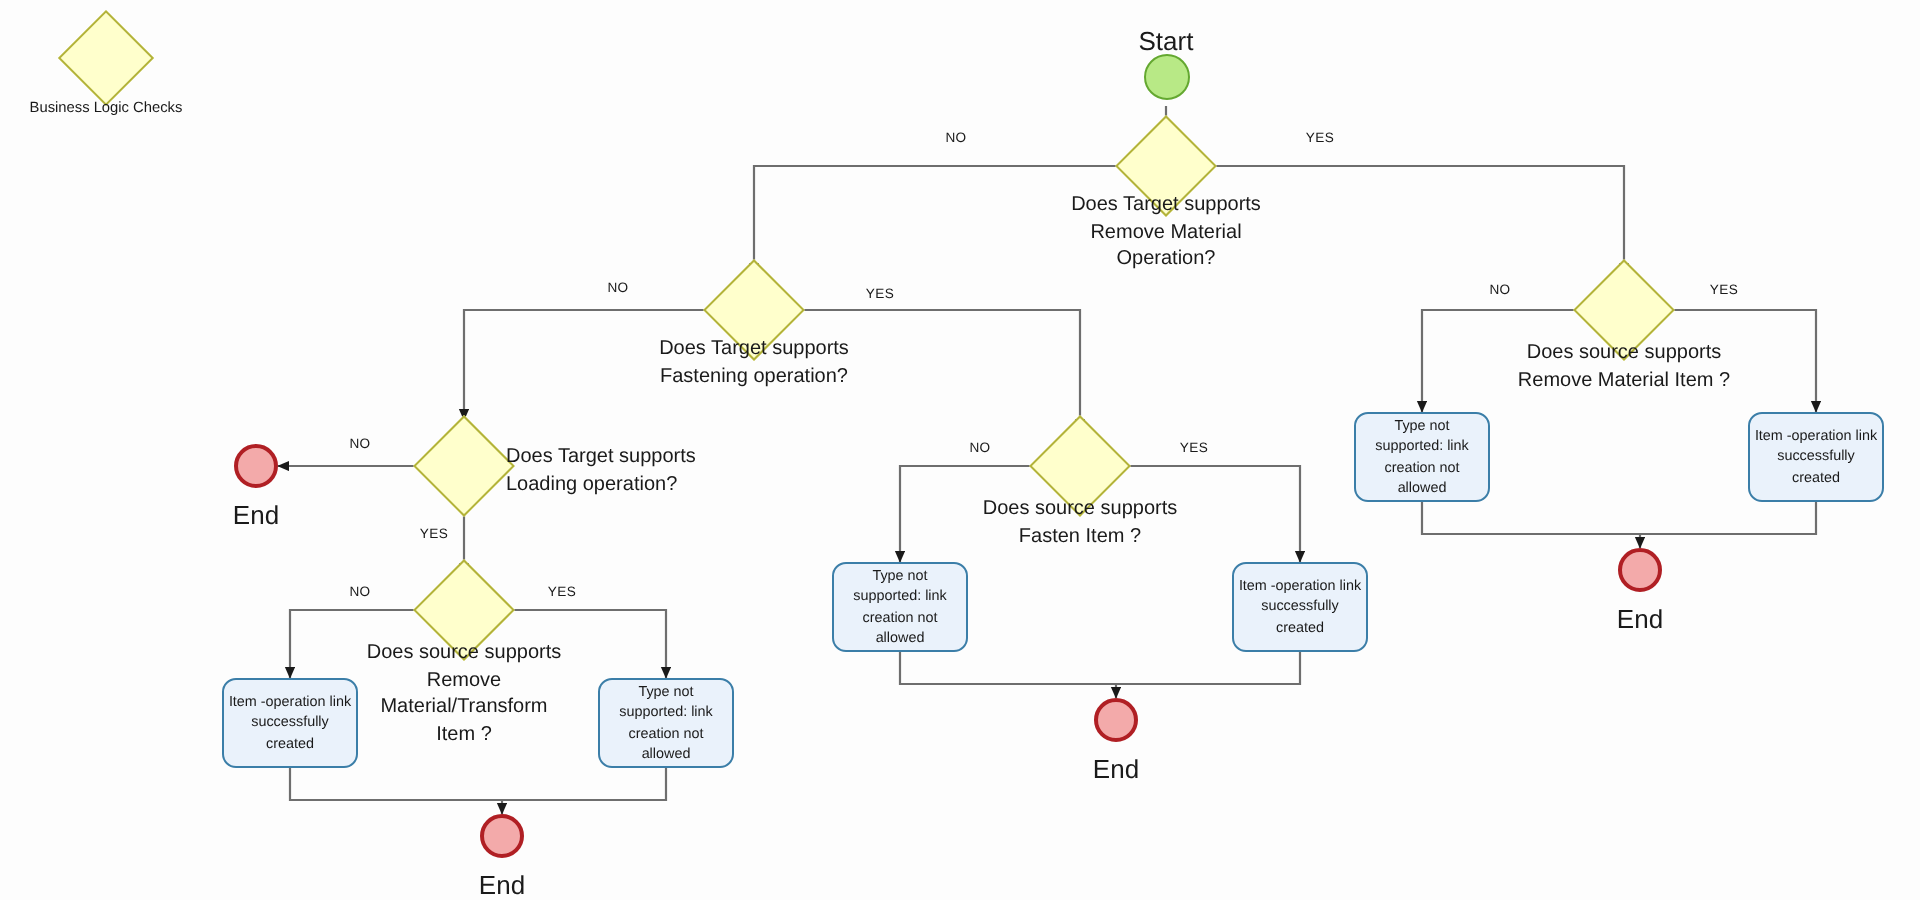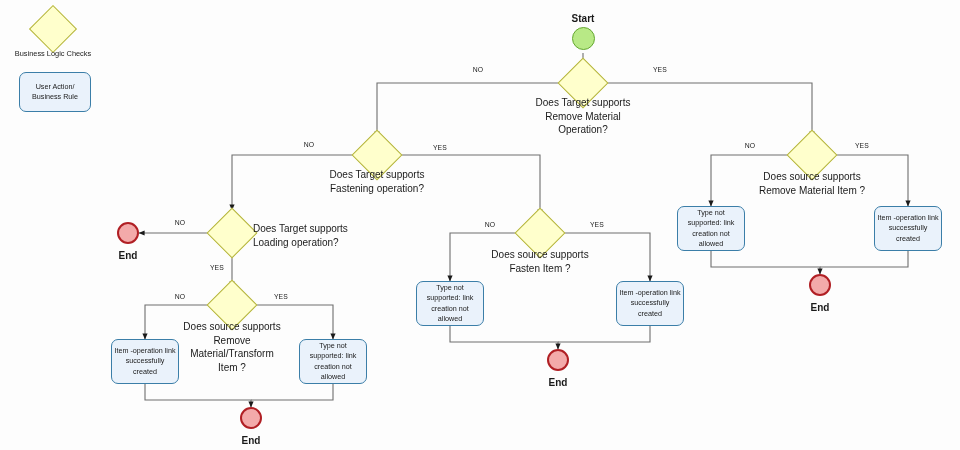--- a/index.html
+++ b/index.html
@@ -79,22 +79,21 @@
     line-height: 1.35;
   }
   .lbl.node-cap {
     font-size: 10px;
   }
   .lbl.edge-cap {
     font-size: 6.8px;
     letter-spacing: 0.2px;
   }
   .lbl.term-cap {
-    font-size: 10px;
-    font-weight: bold;
+    font-size: 13px;
   }
   .lbl.legend-cap {
     font-size: 7.4px;
   }
   .center-x {
     transform: translateX(-50%);
   }
 </style>
 </head>
 <body>
@@ -147,24 +146,20 @@
 
       <path d="M908,251 L908,267 L820,267"></path>
     </g>
   </svg>
 
   <div class="diamond-wrap" style="left:36px; top:12px; width:34px; height:34px;">
     <div class="diamond"></div>
   </div>
   <div class="lbl legend-cap center-x" style="left:53px; top:49px; width:130px;">Business Logic Checks</div>
 
-  <div class="box" style="left:19px; top:72px; width:72px; height:40px;">
-    <span>User Action/
-Business Rule</span>
-  </div>
 
   <div class="lbl term-cap center-x" style="left:583px; top:12px; width:80px;">Start</div>
   <div class="node circle start" style="left:572px; top:27px; width:23px; height:23px;"></div>
 
   <div class="diamond-wrap" style="left:565px; top:65px; width:36px; height:36px;">
     <div class="diamond"></div>
   </div>
   <div class="lbl node-cap center-x" style="left:583px; top:96px; width:130px;">Does Target supports
 Remove Material
 Operation?</div>

